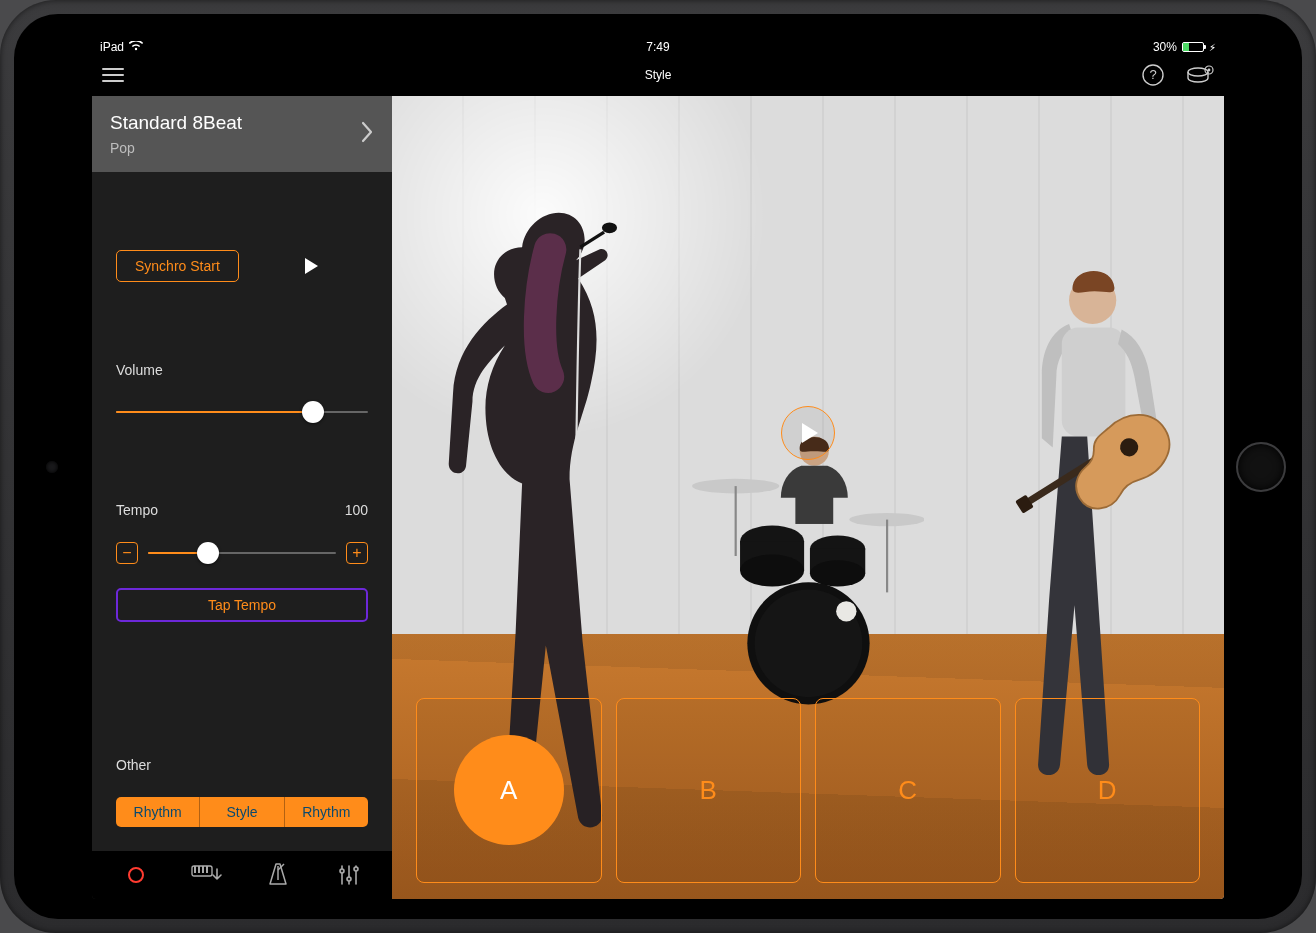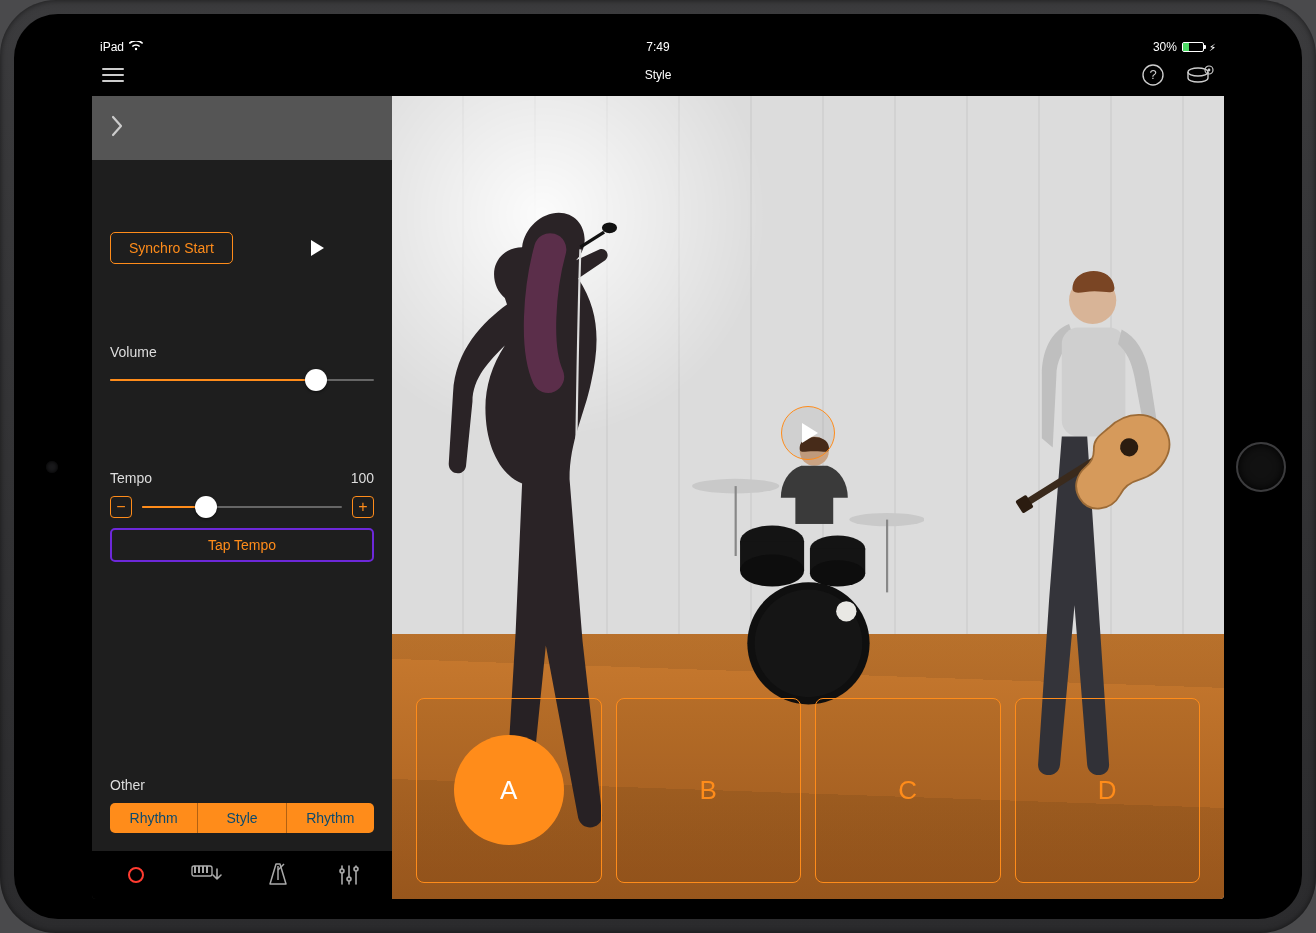--- a/index.html
+++ b/index.html
@@ -33,27 +33,27 @@
   
   .content      { flex:1; display:flex; min-height:0; }
 
   
   .panel        { width:300px; background:#1e1e1e; color:#ddd; display:flex; flex-direction:column; }
   .style-picker { background:#555; padding:16px 18px 16px 18px; display:flex; justify-content:space-between; align-items:center; cursor:pointer; }
   .style-name   { font-size:19px; color:#fff; margin-bottom:6px; }
   .style-genre  { font-size:14px; color:#bdbdbd; }
   .chev         { color:#ccc; font-size:28px; }
 
-  .panel-body   { flex:1; padding:18px; display:flex; flex-direction:column; gap:30px; }
+  .panel-body   { flex:1; padding:24px; display:flex; flex-direction:column; gap:30px; }
 
   .row          { display:flex; align-items:center; gap:20px; }
   .btn-outline  { border:1px solid #ff8c1a; color:#ff8c1a; background:transparent; border-radius:5px; padding:7px 18px; font-size:14px; cursor:pointer; }
   .play-tri     { width:0; height:0; border-left:13px solid #fff; border-top:8px solid transparent; border-bottom:8px solid transparent; margin-left:12px; }
 
-  .group        { display:flex; flex-direction:column; gap:10px; }
+  .group        { display:flex; flex-direction:column; gap:24px; }
   .label-row    { display:flex; justify-content:space-between; font-size:14px; color:#ddd; }
   .slider       { position:relative; height:20px; display:flex; align-items:center; }
   .track        { height:2px; background:#666; flex:1; position:relative; border-radius:1px; }
   .track-fill   { position:absolute; left:0; top:0; bottom:0; background:#ff8c1a; border-radius:1px; }
   .thumb        { position:absolute; top:50%; width:22px; height:22px; background:#fff; border-radius:50%; transform:translate(-50%,-50%); box-shadow:0 1px 3px rgba(0,0,0,.6); }
   .tempo-row    { display:flex; align-items:center; gap:10px; }
   .step-btn     { width:22px; height:22px; border:1px solid #ff8c1a; color:#ff8c1a; background:transparent; border-radius:4px; font-size:16px; line-height:18px; text-align:center; cursor:pointer; padding:0; }
   .tap-tempo    { width:100%; border:2px solid #6d28d9; color:#ff8c1a; background:transparent; border-radius:5px; padding:7px 0; font-size:14px; cursor:pointer; }
 
   .segment      { display:flex; border-radius:5px; overflow:hidden; }
@@ -144,20 +144,24 @@
             </svg>
         </div>
       </div>
     </div>
 
     <div class="content">
 
       <div class="panel">
 
         <div class="style-picker">
+          <div>
+            <div class="style-name">Standard 8Beat</div>
+            <div class="style-genre">Pop</div>
+          </div>
           <div class="chev">
             <svg width="14" height="22" viewBox="0 0 14 22">
                 <path d="M3 2l8 9-8 9" fill="none" stroke="#ccc" stroke-width="2.2" stroke-linecap="round" stroke-linejoin="round"></path>
               </svg>
           </div>
         </div>
 
         <div class="panel-body">
 
           <div style="height:24px"></div>

